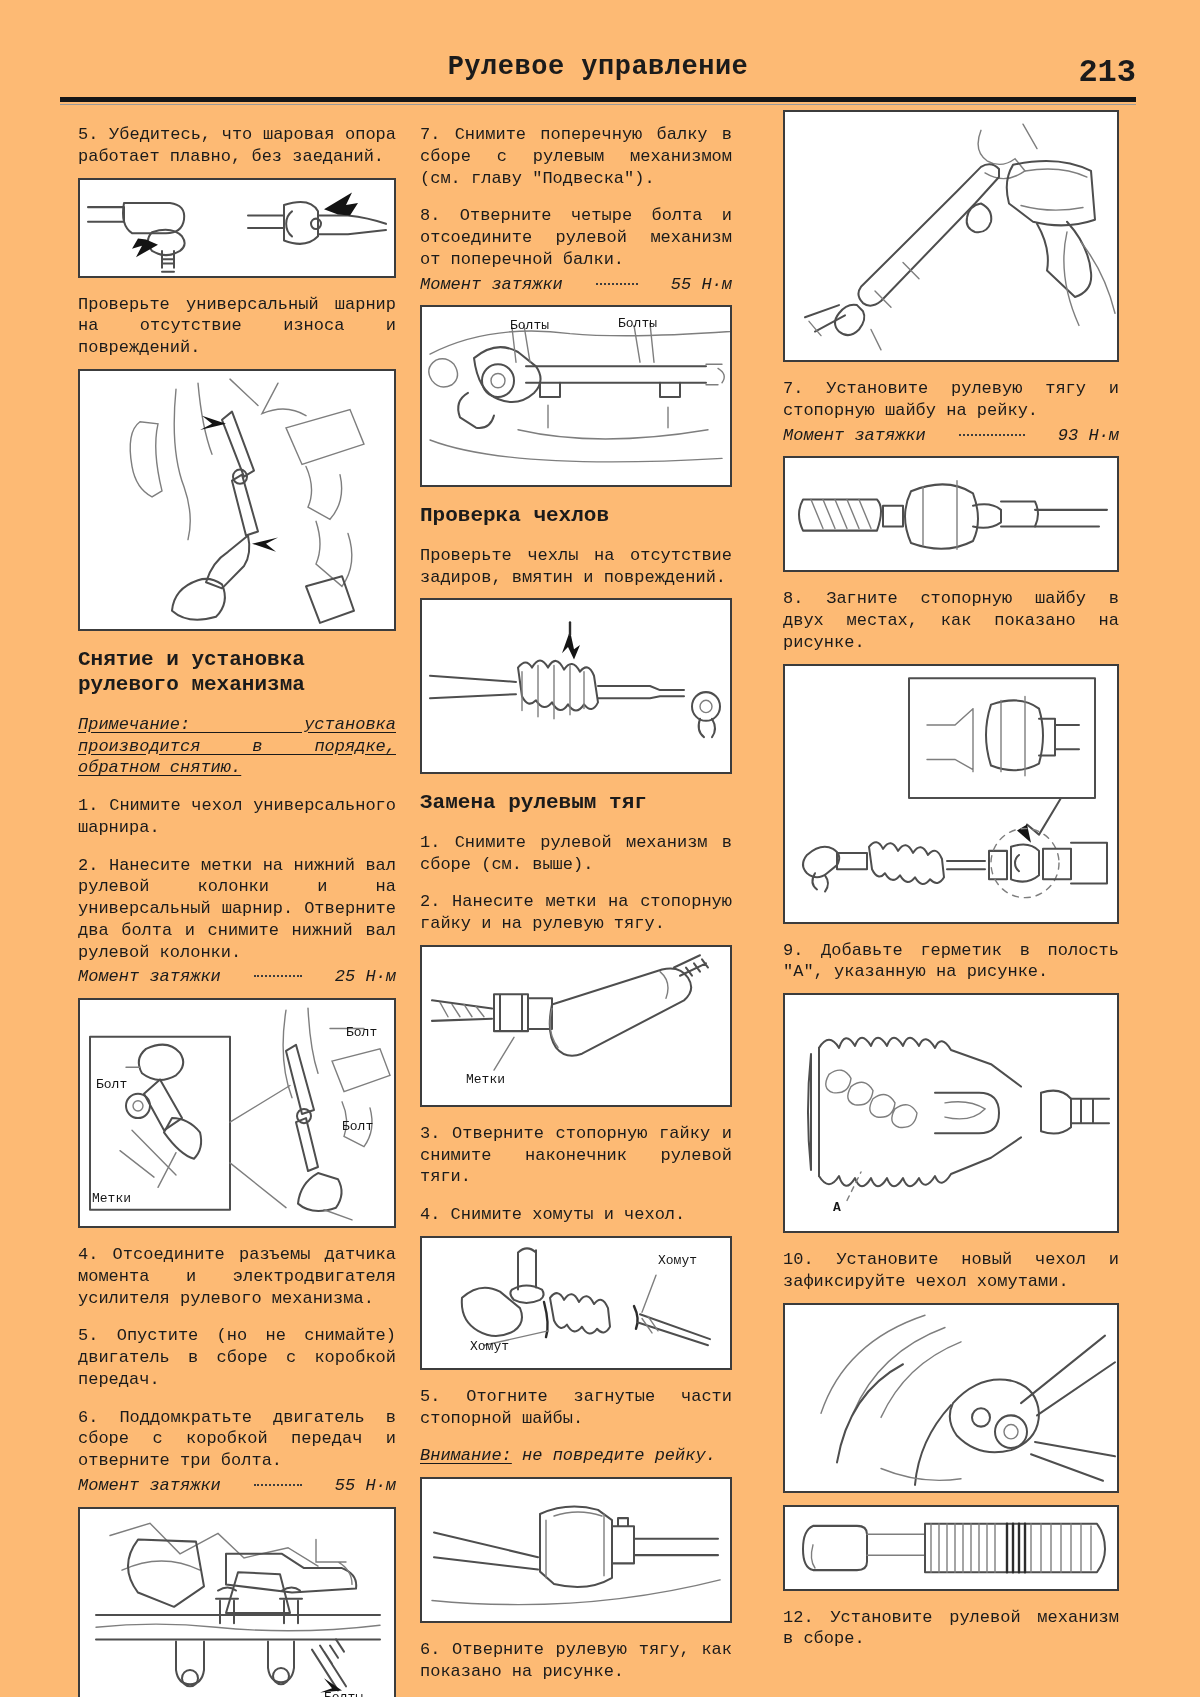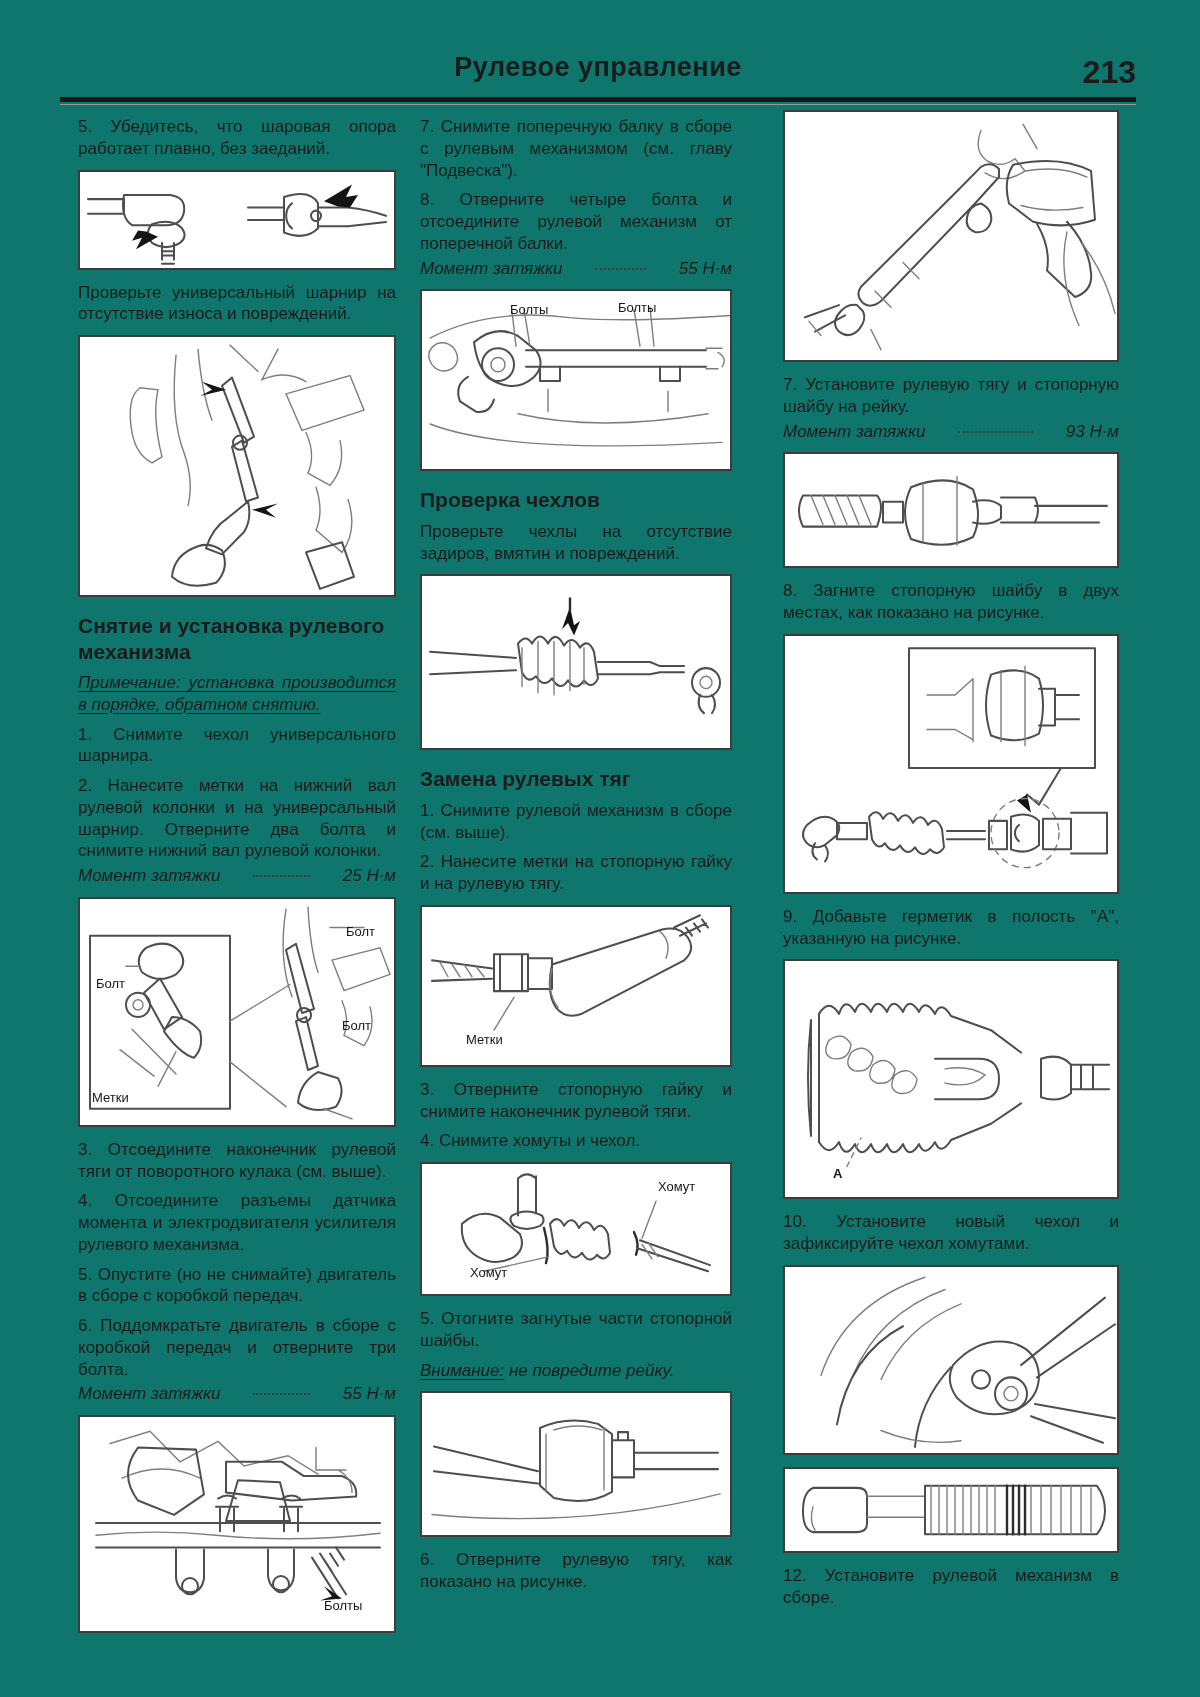--- a/index.html
+++ b/index.html
@@ -1,30 +1,30 @@
 <!DOCTYPE html>
 <html lang="ru"><head>
 <meta charset="utf-8">
 <style>
   html,body{margin:0;padding:0;background:#ffffff;}
   body{width:1200px;height:1697px;position:relative;overflow:hidden;
        font-family:"Liberation Sans","DejaVu Sans",sans-serif;color:#1b1b1b;}
-  .page{position:absolute;inset:0;background:#0f766e;}
+  .page{position:absolute;inset:0;background:#fdba74;font-family:Liberation Mono, monospace;}
   
   .header{position:absolute;top:52px;left:60px;width:1076px;height:40px;}
   .header h1{margin:0;font-size:27px;font-weight:bold;text-align:center;letter-spacing:.5px;}
   .pageno{position:absolute;right:0;top:2px;font-size:32px;font-weight:bold;}
   .rule{position:absolute;top:97px;left:60px;width:1076px;height:5px;background:#161616;}
   .rule2{position:absolute;top:104px;left:60px;width:1076px;height:1px;background:#9a9a9a;}
   
   .col{position:absolute;top:108px;font-size:17px;line-height:1.28;text-align:justify;}
   #col1{left:78px;width:318px;}
   #col2{left:420px;width:312px;}
   #col3{left:783px;width:336px;}
-  .p{margin:8px 0 3px 0;}
+  .p{margin:16px 0 3px 0;}
   .h2{font-weight:bold;font-size:21px;line-height:1.22;text-align:left;margin:16px 0 5px 0;}
   .note{font-style:italic;text-decoration:underline;text-underline-offset:3px;}
   .warn{font-style:italic;}
   .warn .u{text-decoration:underline;text-underline-offset:3px;}
   .torque{display:flex;align-items:baseline;font-style:italic;margin:3px 0 8px 0;white-space:nowrap;gap:28px;}
   .torque .leader{flex:1;border-bottom:2px dotted #3d3d3d;margin:0 5px;transform:translateY(-4px);min-width:20px;}
   
   .fig{position:relative;border:2px solid #3c3c3c;background:#fff;margin:10px 0 12px 0;overflow:hidden;}
   .fig svg{position:absolute;inset:0;width:100%;height:100%;}
   .sk{stroke:#4e4e4e;stroke-width:2;fill:none;stroke-linecap:round;stroke-linejoin:round;}
@@ -112,21 +112,20 @@
         <path class="sk" d="M238 170 q-18 10 -20 30 q14 12 38 4 q10 -14 2 -28 z"></path>
         <path class="sl" d="M252 60 l48 -12 l10 26 l-46 16 z M262 100 q8 18 2 34 l20 10 q12 -16 6 -38"></path>
         <path class="sl" d="M250 28 h34 M244 206 l28 10"></path>
       </svg>
       <span class="flabel" style="left:16px;top:78px">Болт</span>
       <span class="flabel" style="left:12px;top:192px">Метки</span>
       <span class="flabel" style="left:266px;top:26px">Болт</span>
       <span class="flabel" style="left:262px;top:120px">Болт</span>
     </div>
 
-    <p class="p">3. Отсоедините наконечник рулевой тяги от поворотного кулака (см. выше).</p>
     <p class="p">4. Отсоедините разъемы датчика момента и электродвигателя усилителя рулевого механизма.</p>
     <p class="p">5. Опустите (но не снимайте) двигатель в сборе с коробкой передач.</p>
     <p class="p">6. Поддомкратьте двигатель в сборе с коробкой передач и отверните три болта.</p>
     <div class="torque">
       <span>Момент затяжки</span>
       <span class="leader"></span>
       <span>55 Н·м</span>
     </div>
 
     <div class="fig" style="height:214px">
@@ -188,21 +187,21 @@
         <path class="sk" d="M176 84 h52 l10 4 h24"></path>
         <path class="sk" d="M176 96 h52 l10 -2 h24"></path>
         <circle class="sk" cx="284" cy="104" r="14"></circle>
           <circle class="sl" cx="284" cy="104" r="6"></circle>
         <path class="sk" d="M278 116 q-4 12 4 18 m8 -18 q6 10 0 18"></path>
         <polygon class="bk" points="148,30 140,52 146,46 152,58 158,44 152,48"></polygon>
         <path class="sd" d="M148 22 v12"></path>
       </svg>
     </div>
 
-    <div class="h2">Замена рулевых тяг</div>
+    <div class="h2">Замена рулевым тяг</div>
     <p class="p">1. Снимите рулевой механизм в сборе (см. выше).</p>
     <p class="p">2. Нанесите метки на стопорную гайку и на рулевую тягу.</p>
 
     <div class="fig" style="height:158px">
       <svg viewBox="0 0 308 154" preserveAspectRatio="none">
         <path class="sk" d="M10 52 l60 8 M10 72 l60 -2"></path>
         <path class="sl" d="M18 54 l8 14 m4 -12 l8 12 m4 -12 l8 12 m4 -10 l8 10"></path>
         <path class="sk" d="M72 46 h34 v36 h-34 z M78 46 v36 M100 46 v36"></path>
         <path class="sk" d="M106 50 h24 v30 h-24 z"></path>
         <path class="sk" d="M130 56 l110 -34 q18 -4 26 8 q8 12 -4 22 l-102 52 q-16 6 -26 -6 q-10 -14 -4 -42 z"></path>

